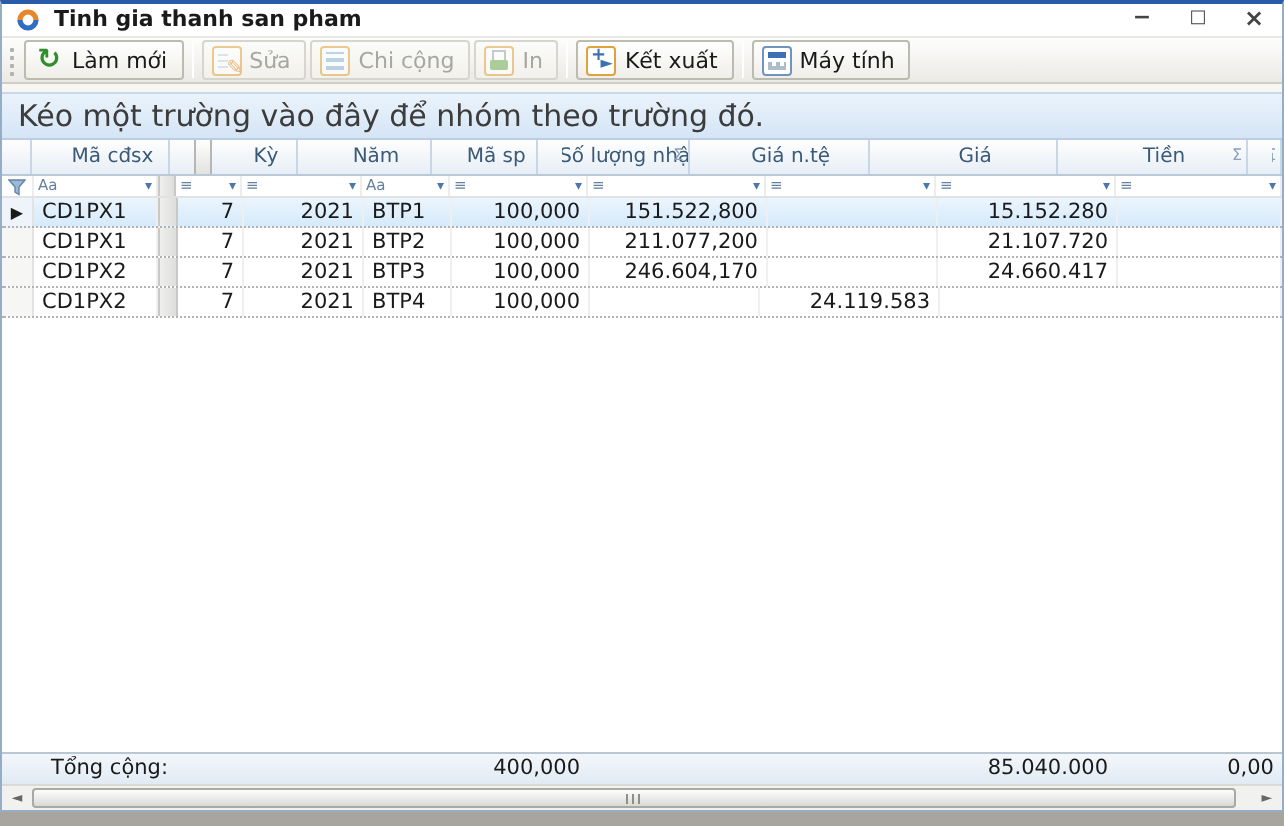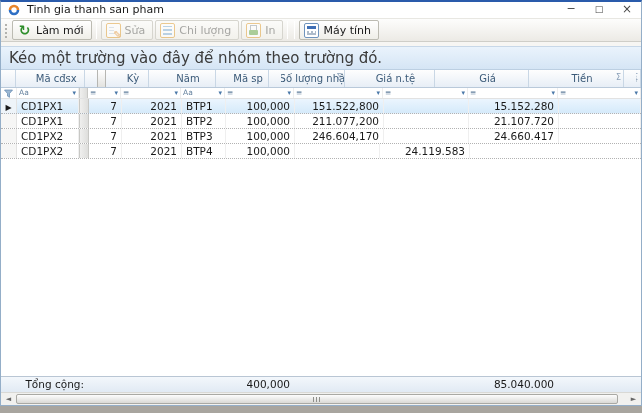--- a/index.html
+++ b/index.html
@@ -2,21 +2,21 @@
 <html><head>
 <meta charset="utf-8">
 <style>
   * { margin:0; padding:0; box-sizing:border-box; }
   html,body { width:642px; height:413px; background:#a8a59f; font-family:"DejaVu Sans","Liberation Sans",sans-serif; }
   .stage { width:642px; height:413px; display:flex; flex-direction:column; }
   .window { width:642px; height:406px; background:#fff; border:1px solid #94aec8; border-top:2px solid #2a5bab; display:flex; flex-direction:column; overflow:hidden; }
   .bottom-strip { width:642px; height:7px; background:#a8a59f; }
 
   
-  .titlebar { height:16px; background:#fff; display:flex; align-items:center; padding-left:7px; position:relative; flex:0 0 auto; }
+  .titlebar { height:16px; background:#fff; display:flex; align-items:center; padding-left:7px; position:relative; flex:0 0 auto;font-weight:bold; }
   .app-icon { width:12px; height:12px; margin-right:7px; flex:0 0 auto; }
   .title-text { font-size:11px; color:#1a1a1a; line-height:16px; }
   .win-controls { position:absolute; right:0; top:0; height:16px; display:flex; }
   .win-btn { width:28px; height:16px; text-align:center; color:#444; cursor:default; }
   .win-btn.min { font-size:11px; line-height:13px; }
   .win-btn.max { font-size:9px; line-height:15px; }
   .win-btn.close { font-size:12px; line-height:14px; }
 
   
   .toolbar { height:24px; background:linear-gradient(#fdfdfc,#eceae5); border-top:1px solid #e8e7e2; border-bottom:1px solid #cfcec8; display:flex; align-items:center; padding:0 3px; flex:0 0 auto; }
@@ -109,27 +109,31 @@
         <span class="tbi refresh">↻</span>
         <span>Làm mới</span>
       </div>
       <div class="tb-sep"></div>
       <div class="tb-btn disabled">
         <span class="tbi boxed edit"></span>
         <span>Sửa</span>
       </div>
       <div class="tb-btn disabled">
         <span class="tbi boxed detail"></span>
-        <span>Chi lượng</span>
+        <span>Chi cộng</span>
       </div>
       <div class="tb-btn disabled">
         <span class="tbi boxed print"></span>
         <span>In</span>
       </div>
       <div class="tb-sep"></div>
+      <div class="tb-btn">
+        <span class="tbi boxed export"></span>
+        <span>Kết xuất</span>
+      </div>
       <div class="tb-sep"></div>
       <div class="tb-btn">
         <span class="tbi calc"></span>
         <span>Máy tính</span>
       </div>
     </div>
 
     <div class="form-strip"></div>
 
     <div class="group-panel">
@@ -272,20 +276,21 @@
 
     <div class="footer-row">
       <div class="ft-cell ft-label">Tổng cộng:</div>
       <div class="ft-cell w-c1"></div>
       <div class="ft-cell w-c2"></div>
       <div class="ft-cell w-c3"></div>
       <div class="ft-cell w-c4">400,000</div>
       <div class="ft-cell w-c5"></div>
       <div class="ft-cell w-c6"></div>
       <div class="ft-cell w-c7">85.040.000</div>
+      <div class="ft-cell w-c8">0,00</div>
     </div>
 
     <div class="hscroll">
       <span class="hs-arrow left">◄</span>
       <div class="hs-thumb">
           <span class="hs-grip"></span>
         </div>
       <span class="hs-arrow right">►</span>
     </div>
 

